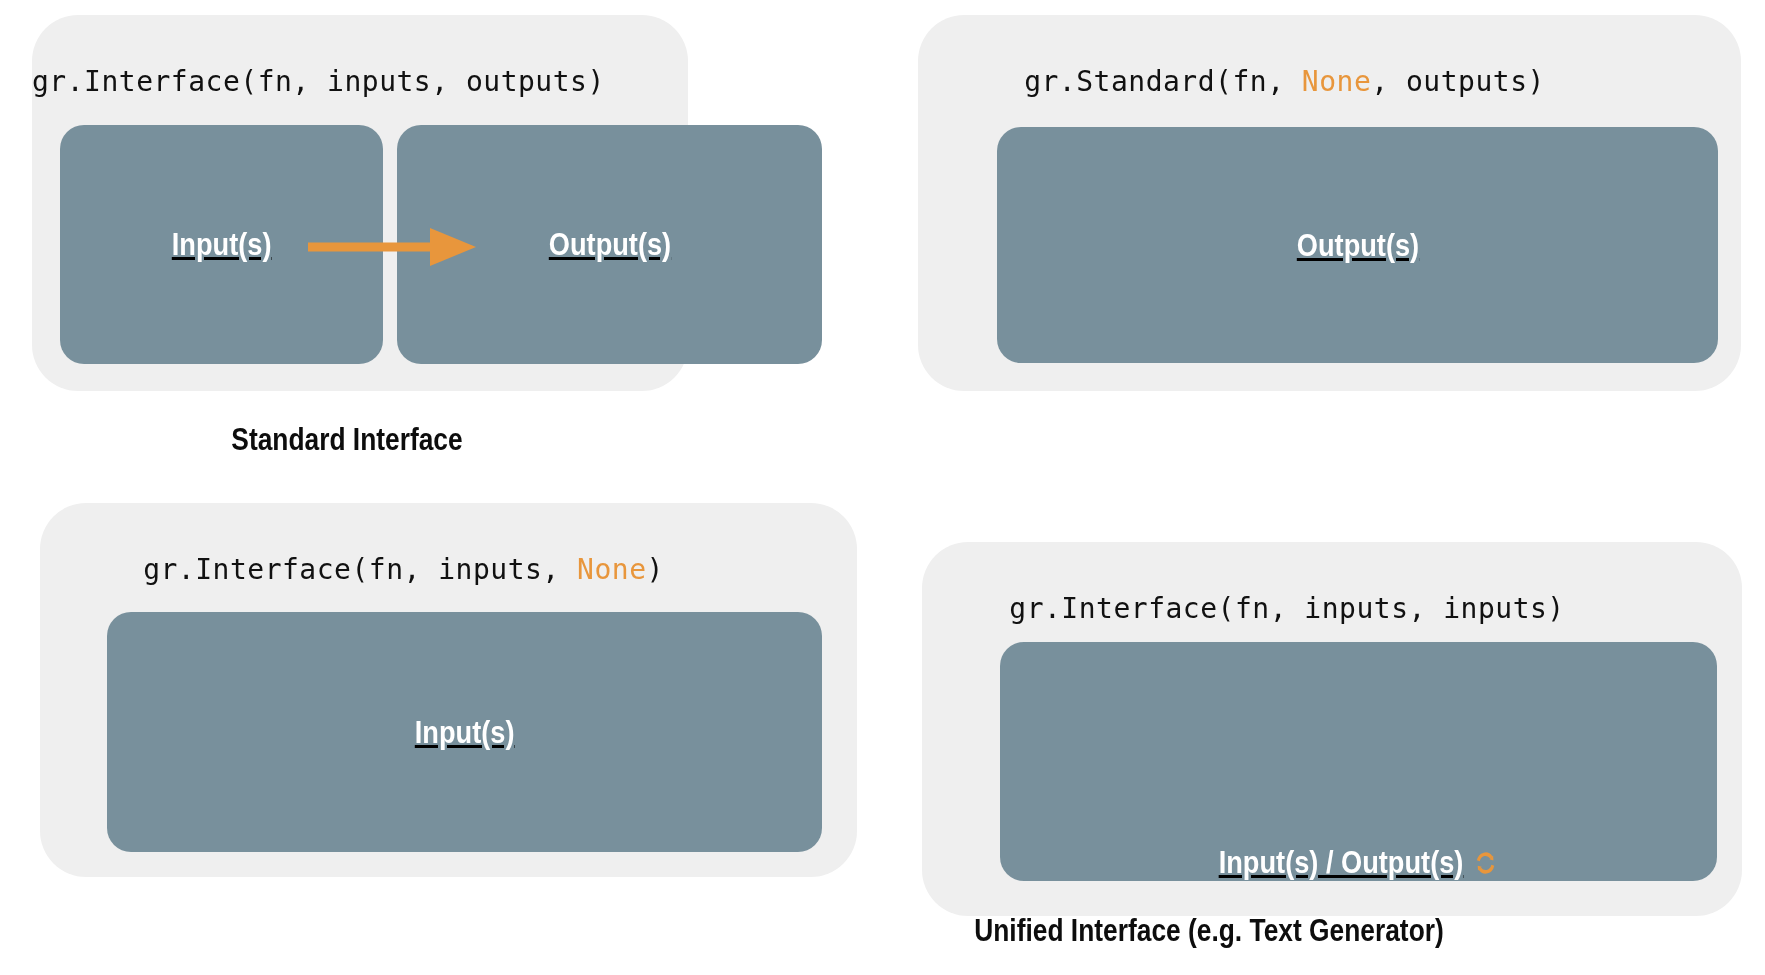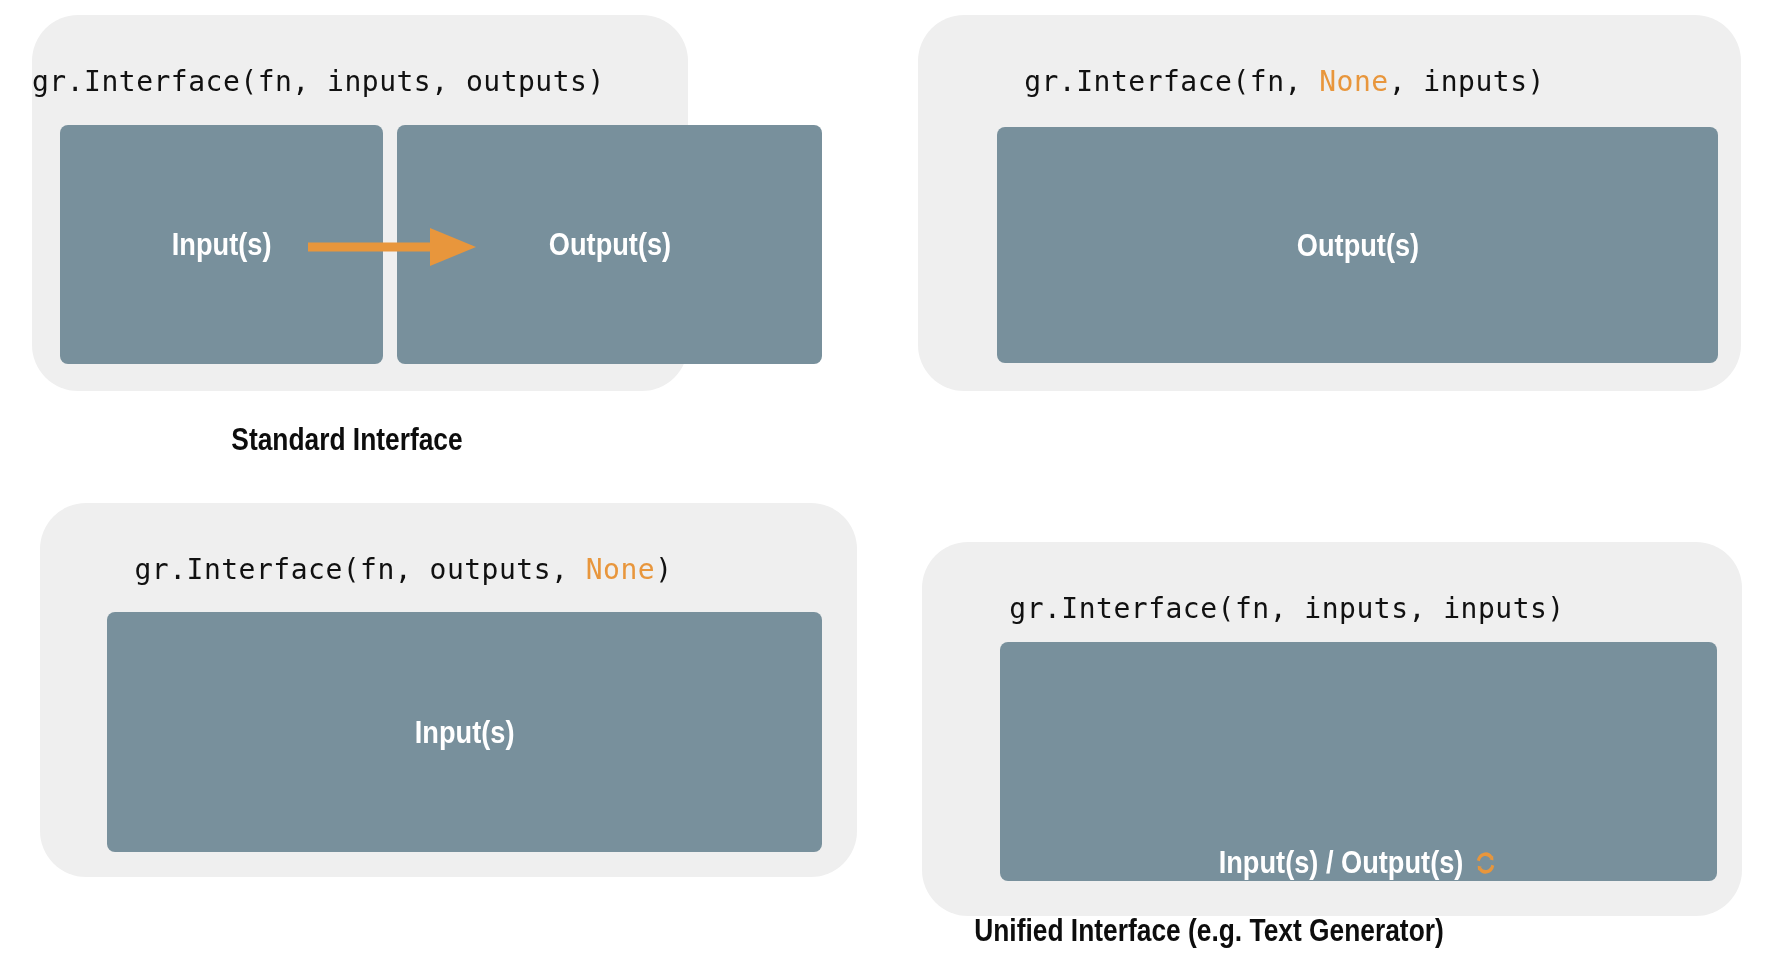--- a/index.html
+++ b/index.html
@@ -14,22 +14,22 @@
   .p4{left:922px;top:508px;width:820px;height:374px;margin-top:34px;}
 
   .code{
     position:absolute;left:0;right:0;top:50px;text-align:center;
     font-family:"DejaVu Sans Mono",monospace;font-size:28px;letter-spacing:.5px;
     color:var(--code-text,#111111);white-space:pre;padding-right:90px;
   }
   .code .hl{color:var(--accent,#e8963c);}
 
   .box{
-    position:absolute;background:var(--box-bg,#78909c);border-radius:8px;
-    display:flex;align-items:center;justify-content:center;
+    position:absolute;background:var(--box-bg,#78909c);border-radius:24px;
+    display:flex;align-items:center;justify-content:center;text-decoration:underline;
   }
   .p1-box1{left:28px;top:110px;width:323px;height:239px;}
   .p1-box2{left:365px;top:110px;width:425px;height:239px;}
   .p2-box{left:79px;top:112px;width:721px;height:236px;}
   .p3-box{left:67px;top:109px;width:715px;height:240px;}
   .p4-box{left:78px;top:100px;width:717px;height:239px;align-items:flex-end;}
 
   .box-label{
     color:var(--label-text,#ffffff);font-weight:bold;font-size:32px;
     white-space:nowrap;display:inline-block;transform:scaleX(.85);
@@ -66,28 +66,28 @@
       <span class="box-label">Output(s)</span>
     </div>
     <svg class="arrow" viewBox="0 0 170 40" aria-hidden="true">
       <rect class="accent-fill" x="0" y="15.5" width="126" height="9"></rect>
       <polygon class="accent-fill" points="122,1 168,20 122,39"></polygon>
     </svg>
   </section>
   <div class="caption c1"><span>Standard Interface</span></div>
 
   <section class="panel p2">
-    <div class="code"><span>gr.Interface(fn, </span><span class="hl">None</span><span>, inputs)</span></div>
+    <div class="code"><span>gr.Standard(fn, </span><span class="hl">None</span><span>, outputs)</span></div>
     <div class="box p2-box">
       <span class="box-label">Output(s)</span>
     </div>
   </section>
 
   <section class="panel p3">
-    <div class="code"><span>gr.Interface(fn, outputs, </span><span class="hl">None</span><span>)</span></div>
+    <div class="code"><span>gr.Interface(fn, inputs, </span><span class="hl">None</span><span>)</span></div>
     <div class="box p3-box">
       <span class="box-label">Input(s)</span>
     </div>
   </section>
 
   <section class="panel p4">
     <div class="code"><span>gr.Interface(fn, inputs, inputs)</span><span class="hl"></span><span></span></div>
     <div class="box p4-box">
       <div class="label-row">
         <span class="box-label">Input(s) / Output(s)</span>

